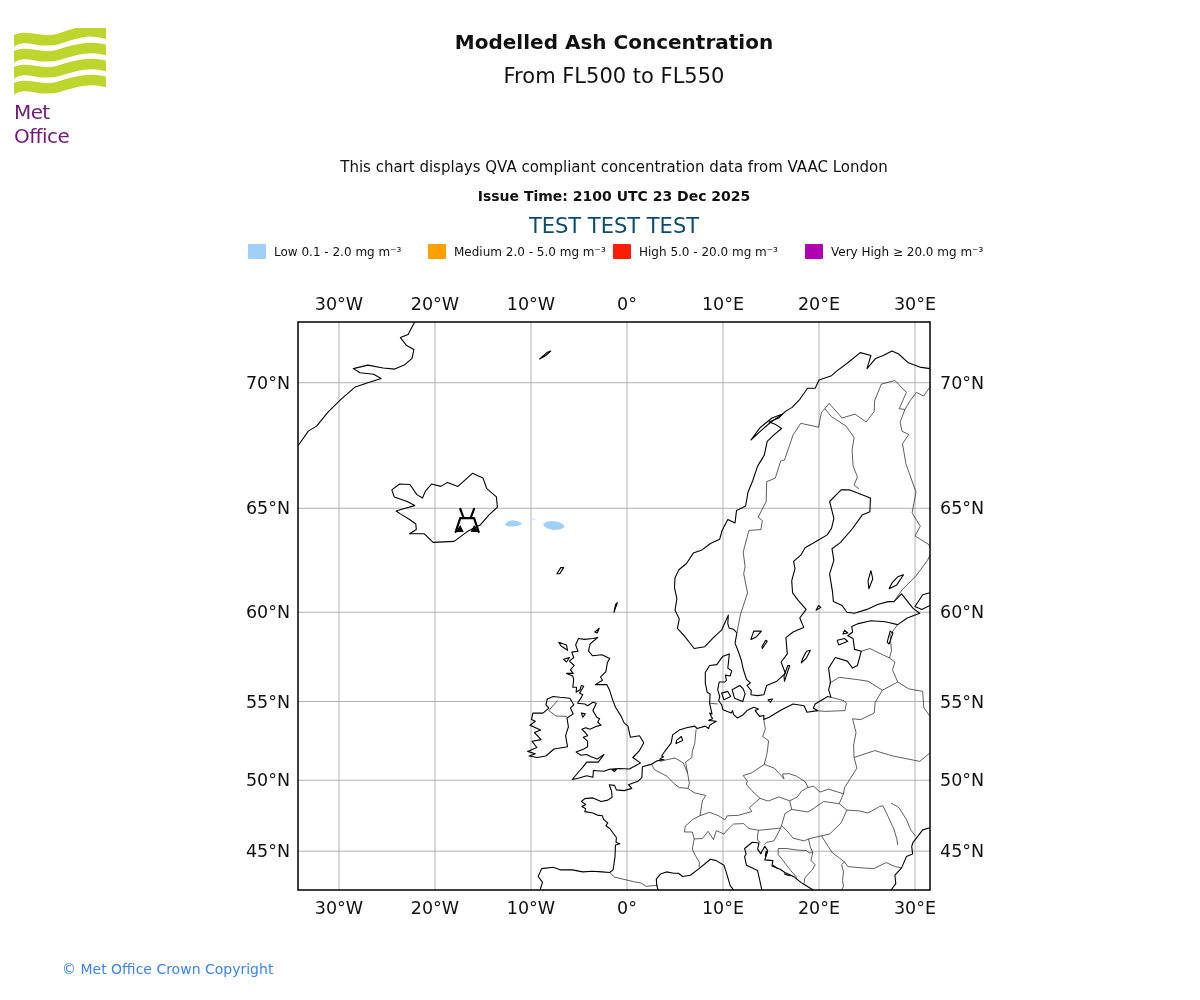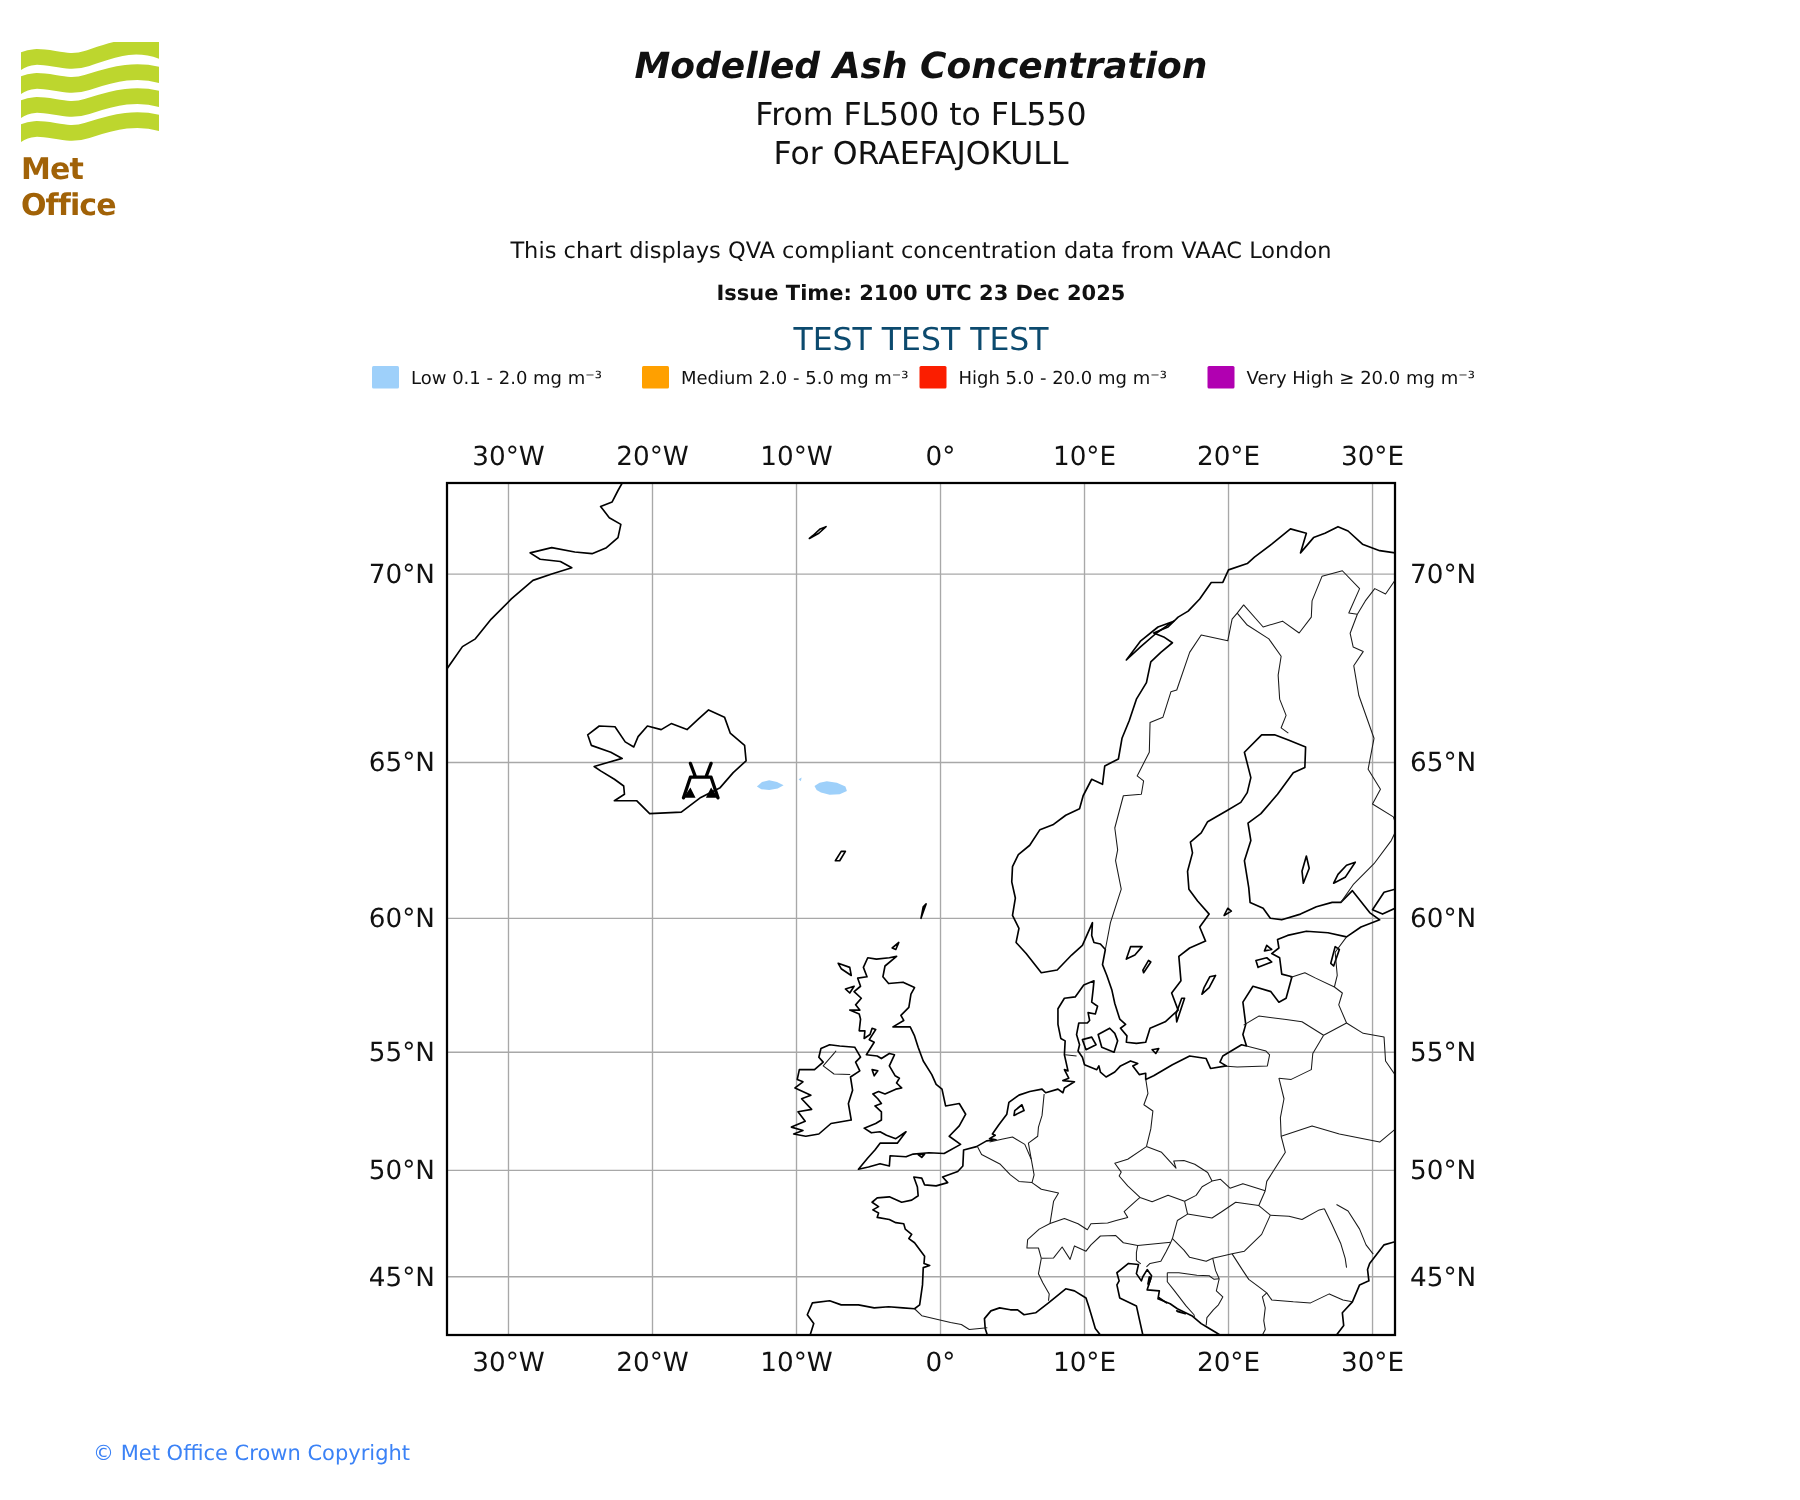--- a/index.html
+++ b/index.html
@@ -1,21 +1,21 @@
 <!DOCTYPE html>
 <html><head>
 <meta charset="utf-8">
 <style>
   html,body{margin:0;padding:0;background:#fff;}
   .page{position:relative;width:1200px;height:1000px;background:#fff;overflow:hidden;
         font-family:"DejaVu Sans","Liberation Sans",sans-serif;color:#111;}
   .logo{position:absolute;left:14px;top:28px;width:96px;}
-  .logo-text{font-size:20px;font-weight:bold;color:#a16207;letter-spacing:-0.6px;margin-top:1px;}
+  .logo-text{font-size:20px;font-weight:normal;color:#701a75;letter-spacing:-0.6px;margin-top:1px;}
   .ctr{position:absolute;left:28px;width:1172px;text-align:center;}
-  .title-main{top:30px;font-size:24px;font-weight:bold;font-style:italic;}
+  .title-main{top:30px;font-size:20px;font-weight:bold;}
   .title-sub1{top:64px;font-size:21px;}
   .title-sub2{top:90px;font-size:21px;}
   .title-sub3{top:116px;font-size:21px;}
   .compliance{top:158px;font-size:15px;}
   .issue{top:188px;font-size:14px;font-weight:bold;}
   .test-banner{top:214px;font-size:21px;}
   .legend-item{position:absolute;top:244px;display:flex;align-items:center;gap:8px;font-size:12px;}
   .swatch{display:inline-block;width:18px;height:15px;border-radius:1px;}
   #mapwrap{position:absolute;left:230px;top:280px;width:760px;height:660px;}
   #mapwrap svg text{font-family:"DejaVu Sans","Liberation Sans",sans-serif;font-size:17.5px;fill:#111;}
@@ -38,21 +38,20 @@
         <path d="M-4,31 C12,19 26,33 44,27 C62,21 78,17 96,23"></path>
         <path d="M-4,47 C12,35 26,49 44,43 C62,37 78,33 96,39"></path>
         <path d="M-4,63 C12,51 26,65 44,59 C62,53 78,49 96,55"></path>
       </g>
     </svg>
     <div class="logo-text">Met Office</div>
   </div>
 
   <div class="ctr title-main">Modelled Ash Concentration</div>
   <div class="ctr title-sub1">From FL500 to FL550</div>
-  <div class="ctr title-sub2">For ORAEFAJOKULL</div>
   <div class="ctr compliance">This chart displays QVA compliant concentration data from VAAC London</div>
   <div class="ctr issue">Issue Time: 2100 UTC 23 Dec 2025</div>
   <div class="ctr test-banner" id="testbanner" style="color: #0c4a6e;">TEST TEST TEST</div>
 
   <div>
     <div class="legend-item" style="left:248px">
       <span class="swatch" style="background: rgb(158, 208, 250);"></span>
       <span>Low 0.1 - 2.0 mg m⁻³</span>
     </div>
     <div class="legend-item" style="left:428px">

